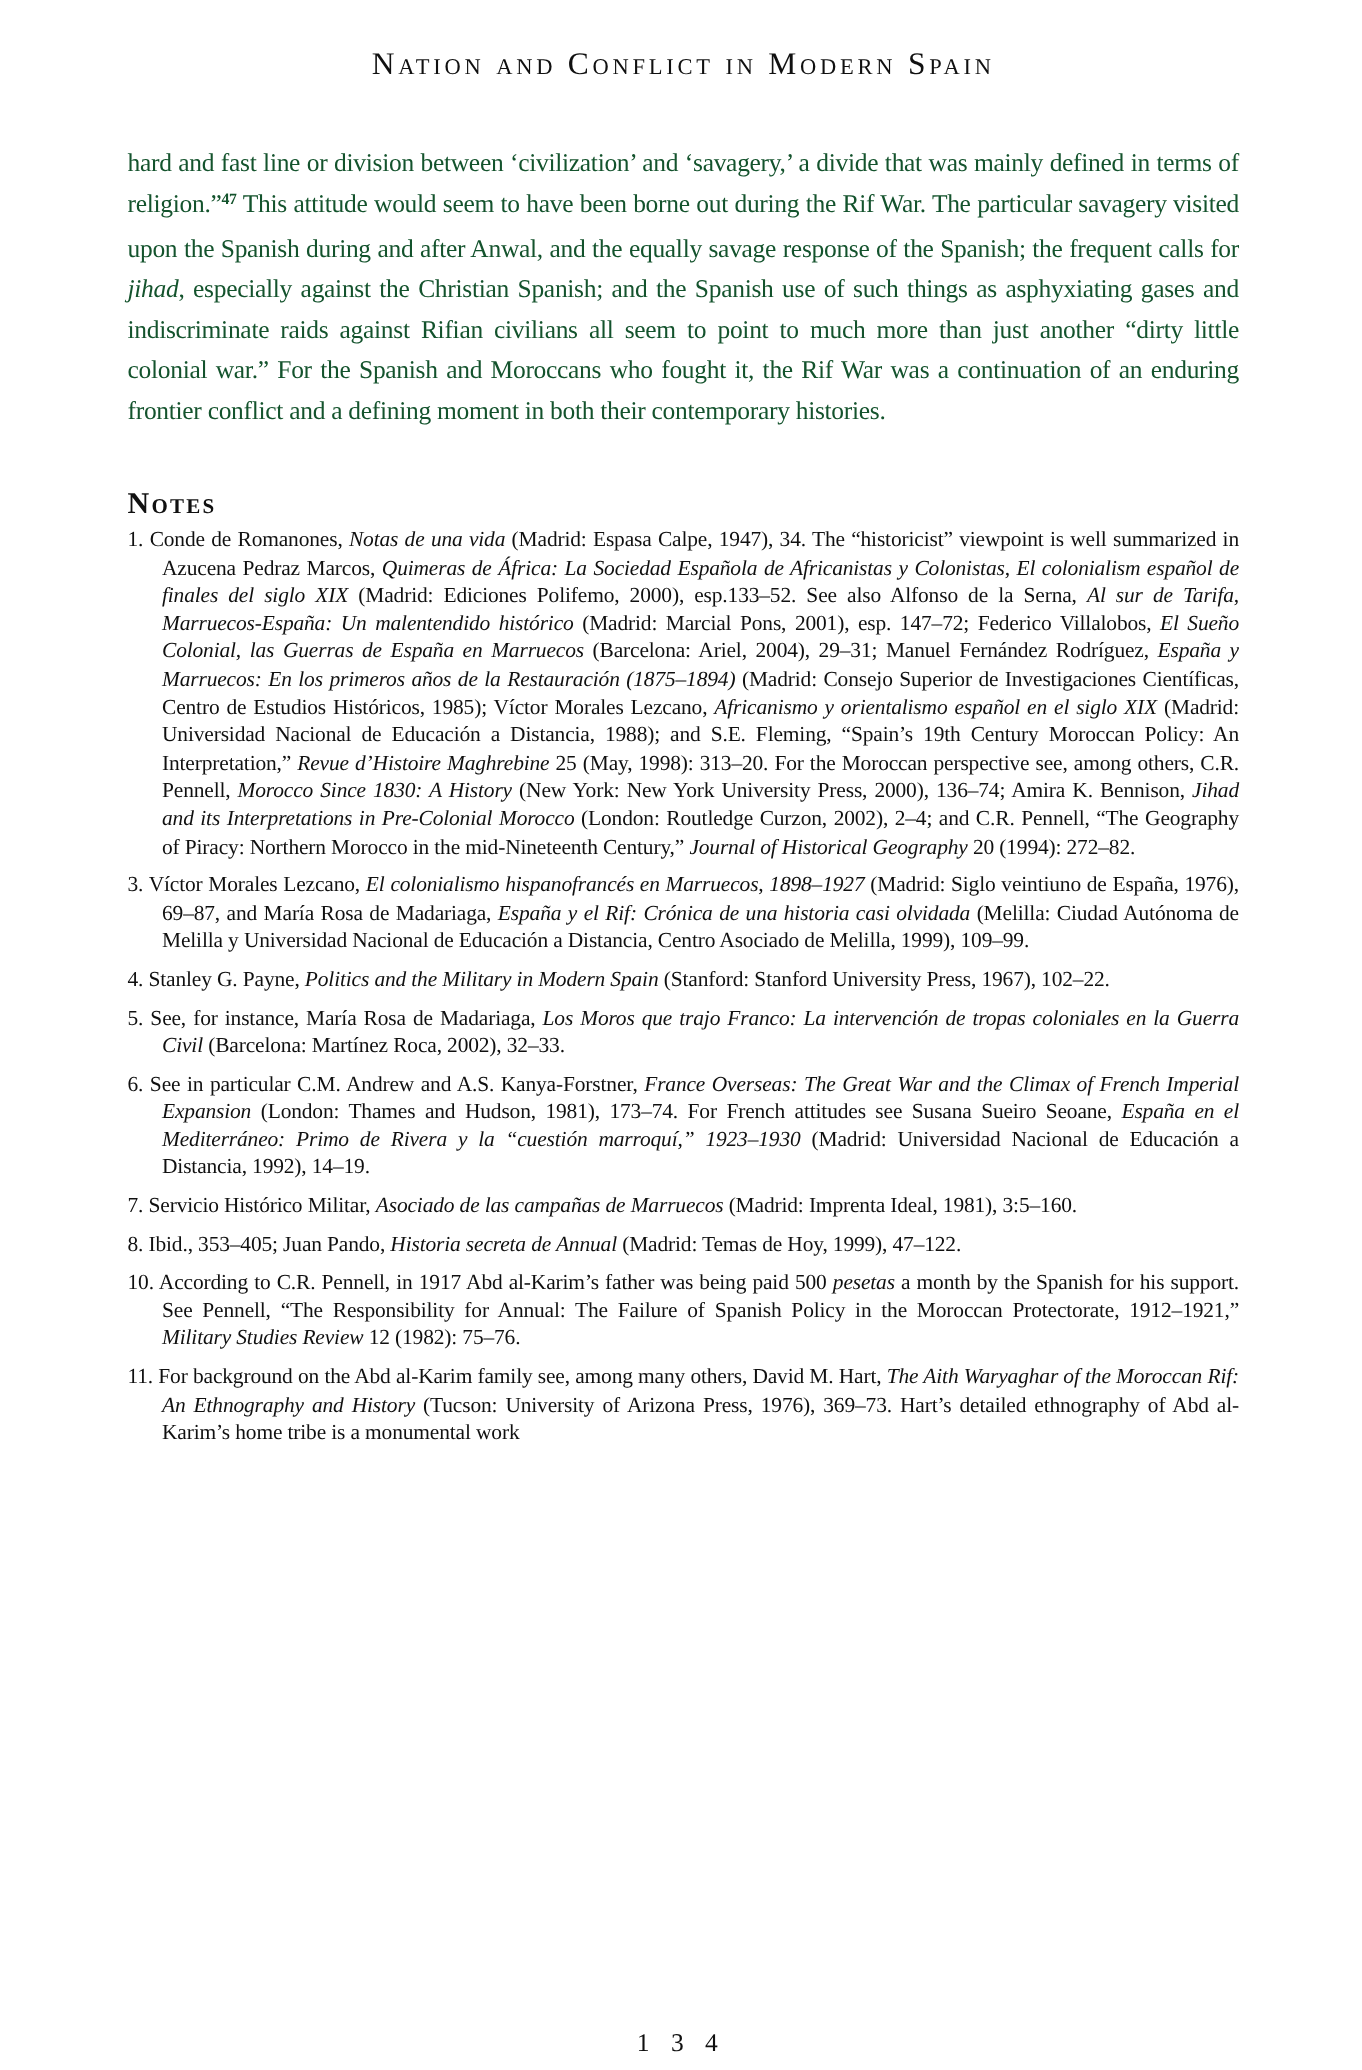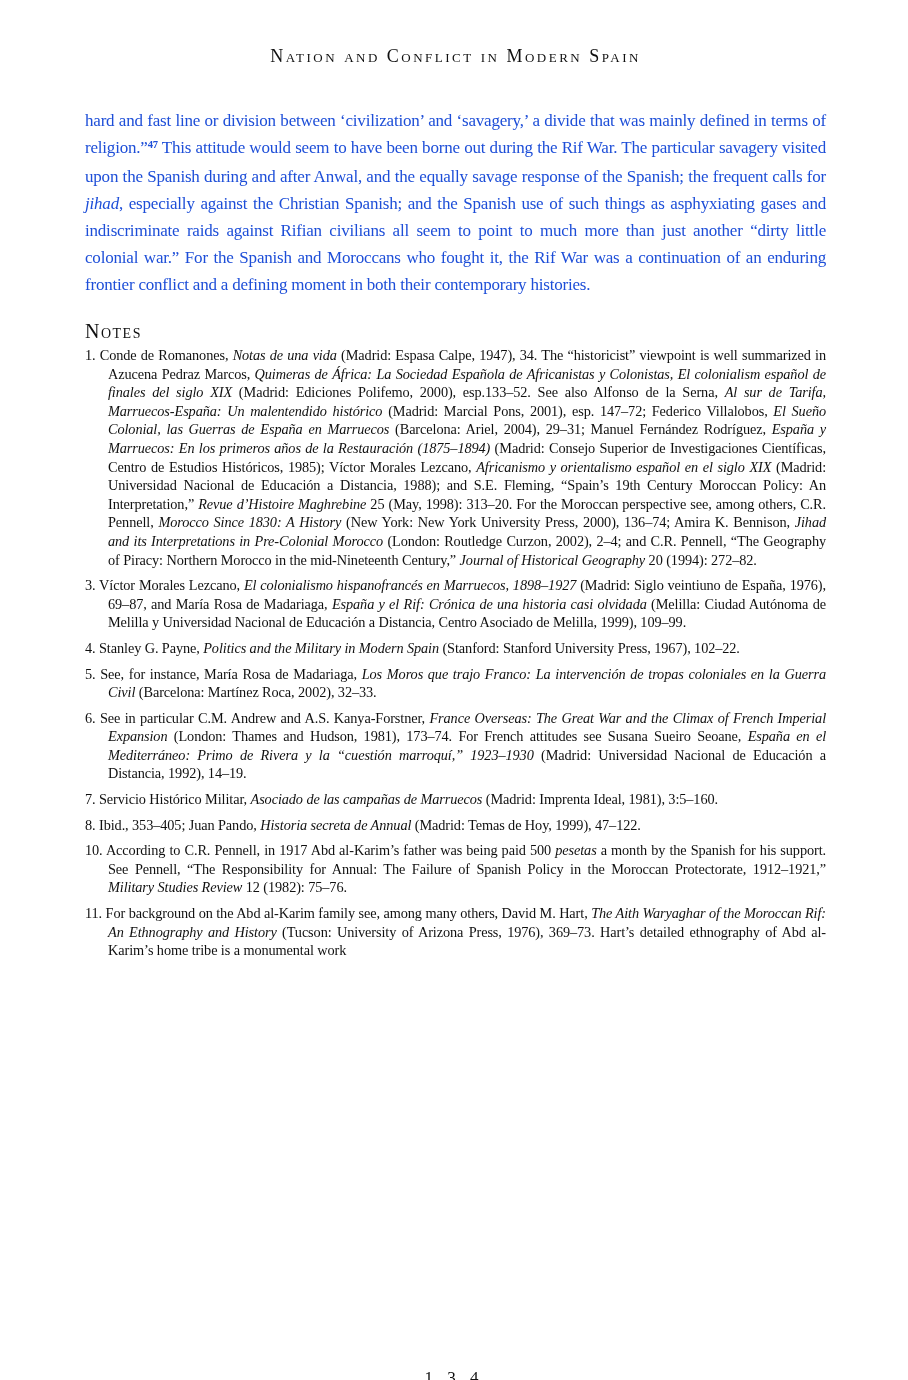--- a/index.html
+++ b/index.html
@@ -11,49 +11,49 @@
     overflow:hidden;
     position:relative;
   }
   .page{
     position:relative;
     width:908px;height:1380px;
     padding:0 82px 0 85px;
     box-sizing:border-box;
   }
   .running-head{
-    margin-top:46px;
+    margin-top:30px;
     text-align:center;
     font-variant:small-caps;
-    font-size:18px;
+    font-size:21px;
     letter-spacing:2.5px;
     color:#101010;
     font-family:Liberation Serif, serif;
   }
   .body-para{
     margin-top:40px;
     font-size:17px;
     line-height:27px;
     text-align:justify;
     letter-spacing:-0.2px;
-    color:#1d4ed8;
+    color:#14532d;
   }
   .body-para sup, .note sup{
     font-size:0.62em;
     vertical-align:baseline;
     position:relative;
     top:-0.45em;
     font-weight:bold;
   }
   .notes-heading{
-    margin-top:22px;
+    margin-top:38px;
     font-variant:small-caps;
     font-size:20px;
     letter-spacing:1.5px;
-    font-weight:normal;
+    font-weight:bold;
     color:#101010;
   }
   .notes-list{
     margin-top:3px;
   }
   .note{
     font-size:14.3px;
     line-height:18.6px;
     text-align:justify;
     letter-spacing:-0.1px;

